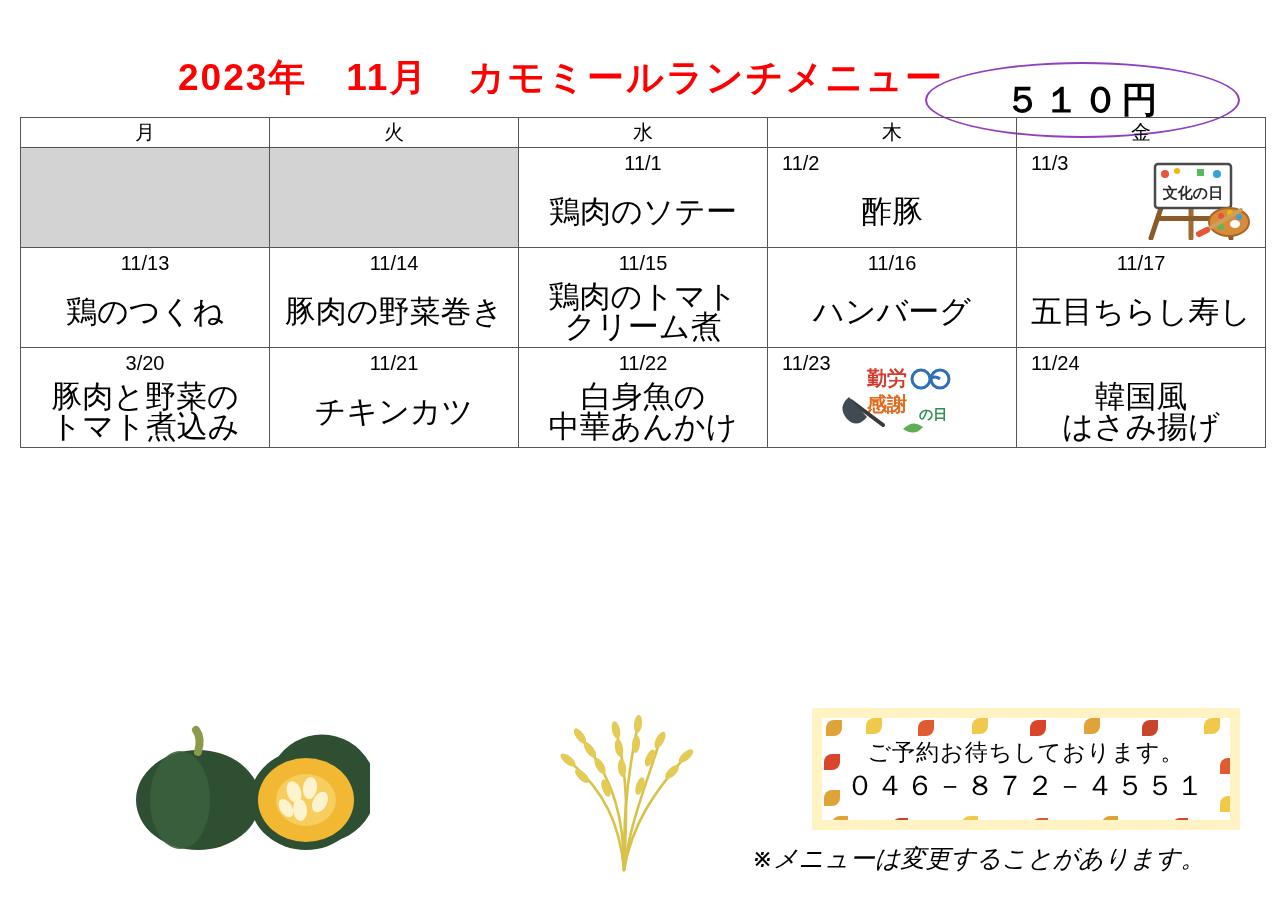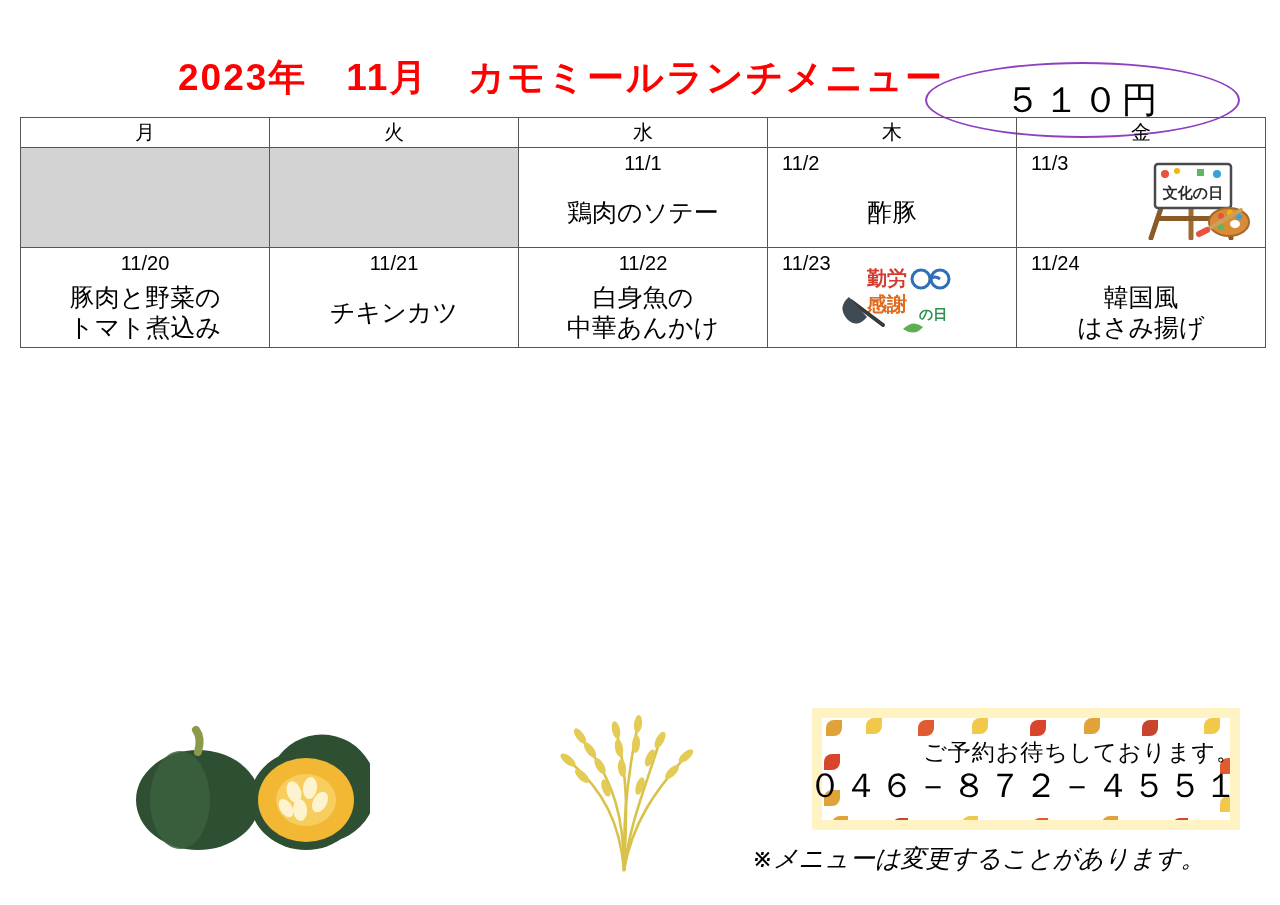--- a/index.html
+++ b/index.html
@@ -50,20 +50,21 @@
     left: 925px;
     top: 28px;
     width: 315px;
     height: 76px;
     display: flex;
     align-items: center;
     justify-content: center;
     font-size: 36px;
     letter-spacing: 3px;
     color: #000;
+    font-weight: bold;
   }
 
   
   .cal-wrap {
     position: absolute;
     left: 20px;
     top: 117px;
     width: 1240px;
   }
   table.cal {
@@ -108,21 +109,21 @@
   .menu {
     position: absolute;
     left: 0;
     right: 0;
     top: 30px;
     bottom: 2px;
     display: flex;
     align-items: center;
     justify-content: center;
     text-align: center;
-    font-size: 25px;
+    font-size: 31px;
     line-height: 30px;
     padding: 0 13px;
     box-sizing: border-box;
     white-space: pre-line;
   }
 
   
   .holiday-art {
     position: absolute;
     right: 10px;
@@ -170,33 +171,33 @@
     border-radius: 50% 0 50% 0;
   }
   .notice-text {
     position: absolute;
     left: 812px;
     top: 708px;
     width: 428px;
     height: 122px;
     display: flex;
     flex-direction: column;
-    align-items: flex-end;
+    align-items: center;
     justify-content: center;
     gap: 2px;
     border-radius: 18px;
   }
   .notice-line {
     font-size: 23px;
     line-height: 31px;
     letter-spacing: 1px;
     white-space: nowrap;
   }
   .notice-line.phone {
-    font-size: 34px;
+    font-size: 28px;
     letter-spacing: 2px;
   }
   .footnote {
     position: absolute;
     left: 752px;
     top: 842px;
     font-size: 25px;
     white-space: nowrap;
     font-style: italic;
   }
@@ -261,24 +262,47 @@
               <circle cx="84" cy="73" r="3" fill="#5bb85b"></circle>
 
               <path d="M66 78 L104 56" stroke="#caa05a" stroke-width="4" stroke-linecap="round"></path>
               <path d="M62 80 L70 76" stroke="#e8533c" stroke-width="6" stroke-linecap="round"></path>
             </svg>
           </div>
         </td>
       </tr>
 
 
-
       <tr>
         <td class="day">
-          <div class="date">11/20</div>
+          <div class="date">11/13</div>
+          <div class="menu">鶏のつくね</div>
+        </td>
+        <td class="day">
+          <div class="date">11/14</div>
+          <div class="menu">豚肉の野菜巻き</div>
+        </td>
+        <td class="day">
+          <div class="date">11/15</div>
+          <div class="menu">鶏肉のトマト
+クリーム煮</div>
+        </td>
+        <td class="day">
+          <div class="date">11/16</div>
+          <div class="menu">ハンバーグ</div>
+        </td>
+        <td class="day">
+          <div class="date">11/17</div>
+          <div class="menu">五目ちらし寿し</div>
+        </td>
+      </tr>
+
+      <tr>
+        <td class="day">
+          <div class="date">3/20</div>
           <div class="menu">豚肉と野菜の
 トマト煮込み</div>
         </td>
         <td class="day">
           <div class="date">11/21</div>
           <div class="menu">チキンカツ</div>
         </td>
         <td class="day">
           <div class="date">11/22</div>
           <div class="menu">白身魚の

